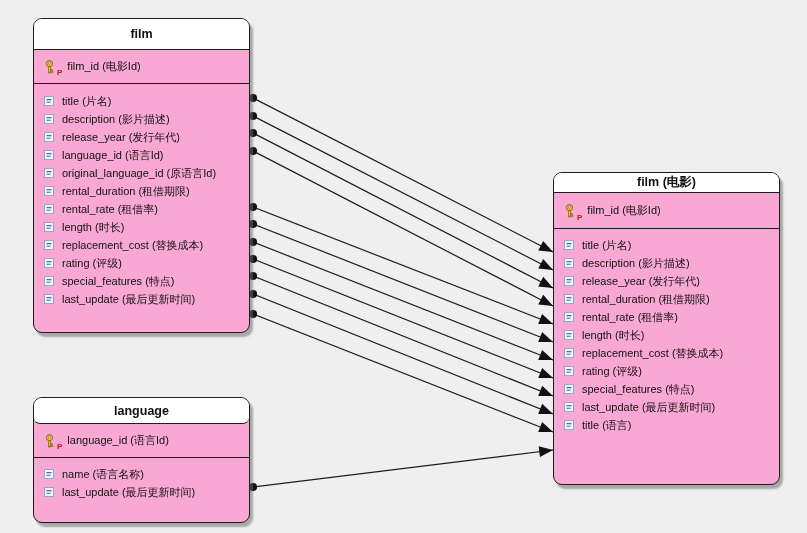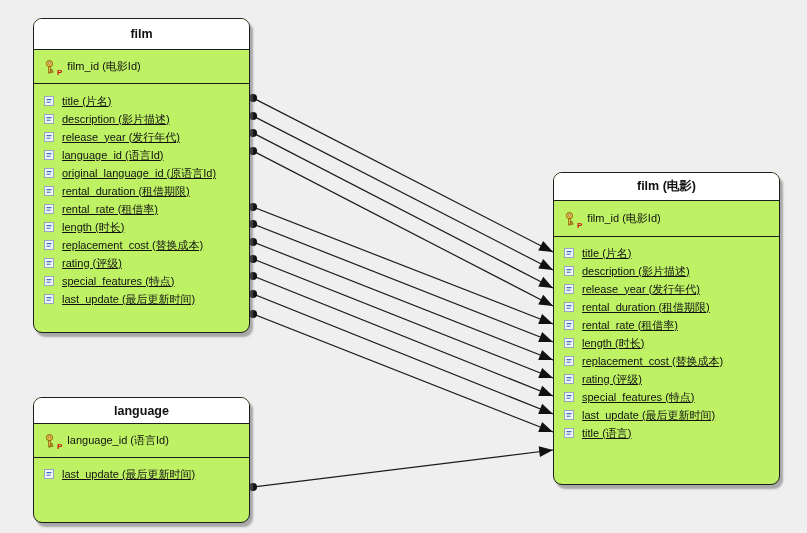--- a/index.html
+++ b/index.html
@@ -13,21 +13,21 @@
   }
   #stage { position: relative; width: 807px; height: 533px; }
   #connectors {
     position: absolute; left: 0; top: 0; width: 807px; height: 533px;
     z-index: 1;
   }
   .connector { stroke: #1b1b1b; stroke-width: 1.2; }
   .db-table {
     position: absolute;
     box-sizing: border-box;
-    background: #bef264;
+    background: #f9a8d4;
     border: 1.5px solid #1c1c1c;
     border-radius: 9px;
     box-shadow: 3px 4px 2px rgba(110,110,110,0.55);
     z-index: 2;
     overflow: hidden;
   }
   .t-header {
     box-sizing: border-box;
     border-bottom: 1.5px solid #1c1c1c;
     display: flex; align-items: center; justify-content: center;
@@ -36,21 +36,21 @@
     background: #ffffff;
   }
   .t-pk {
     box-sizing: border-box;
     border-bottom: 1.5px solid #1c1c1c;
     display: flex; align-items: center;
     padding: 0 10px;
     font-size: 11px;
     white-space: nowrap;
   }
-  .t-fields { box-sizing: border-box; padding-left: 10px; padding-right: 18px; text-decoration: underline; }
+  .t-fields { box-sizing: border-box; padding-left: 10px; padding-right: 18px; }
   .field-row {
     display: flex; align-items: center;
     height: 18px;
     font-size: 11px;
     white-space: nowrap;
   }
   .field-icon { display: inline-flex; margin-right: 8px; flex: 0 0 auto; }
   .key-icon { display: inline-flex; margin-right: 1px; flex: 0 0 auto; }
   .pk-p {
     color: #cc1111;
@@ -58,25 +58,25 @@
     font-weight: bold;
     align-self: flex-end;
     margin: 0 5px 6px 1px;
   }
   
   #t-film-source { left: 33px;  top: 18px;  width: 217px; height: 315px; }
   #t-film-source .t-header { height: 31px; }
   #t-film-source .t-pk     { height: 34px; }
   #t-film-source .t-fields { padding-top: 8px; }
   #t-language    { left: 33px;  top: 397px; width: 217px; height: 126px; }
-  #t-language .t-header { height: 26px; }
+  #t-language .t-header { height: 26px; border-radius: 6px; }
   #t-language .t-pk     { height: 34px; }
   #t-language .t-fields { padding-top: 7px; }
   #t-film-target { left: 553px; top: 172px; width: 227px; height: 313px; }
-  #t-film-target .t-header { height: 28px; }
+  #t-film-target .t-header { height: 20px; }
   #t-film-target .t-pk     { height: 36px; }
   #t-film-target .t-fields { padding-top: 7px; }
 </style>
 </head>
 <body>
 
 <div id="stage">
 
   <svg id="connectors">
     <defs>
@@ -257,20 +257,30 @@
     </div>
     <div class="t-fields">
         <div class="field-row">
           <span class="field-icon">
             <svg width="10" height="10" viewBox="0 0 10 10">
               <rect x="0.5" y="0.5" width="9" height="9" fill="#f2f6fb" stroke="#94a6c4"></rect>
               <line x1="2.5" y1="3.6" x2="7.5" y2="3.6" stroke="#3d6cc0" stroke-width="1.1"></line>
               <line x1="2.5" y1="6.2" x2="6.6" y2="6.2" stroke="#3d6cc0" stroke-width="1.1"></line>
             </svg>
           </span>
+          <span>name (语言名称)</span>
+        </div>
+        <div class="field-row">
+          <span class="field-icon">
+            <svg width="10" height="10" viewBox="0 0 10 10">
+              <rect x="0.5" y="0.5" width="9" height="9" fill="#f2f6fb" stroke="#94a6c4"></rect>
+              <line x1="2.5" y1="3.6" x2="7.5" y2="3.6" stroke="#3d6cc0" stroke-width="1.1"></line>
+              <line x1="2.5" y1="6.2" x2="6.6" y2="6.2" stroke="#3d6cc0" stroke-width="1.1"></line>
+            </svg>
+          </span>
           <span>last_update (最后更新时间)</span>
         </div>
       </div>
   </div>
 
   <div class="db-table" id="t-film-target">
     <div class="t-header">film (电影)</div>
     <div class="t-pk">
       <span class="key-icon">
           <svg width="11" height="14" viewBox="0 0 11 14">

